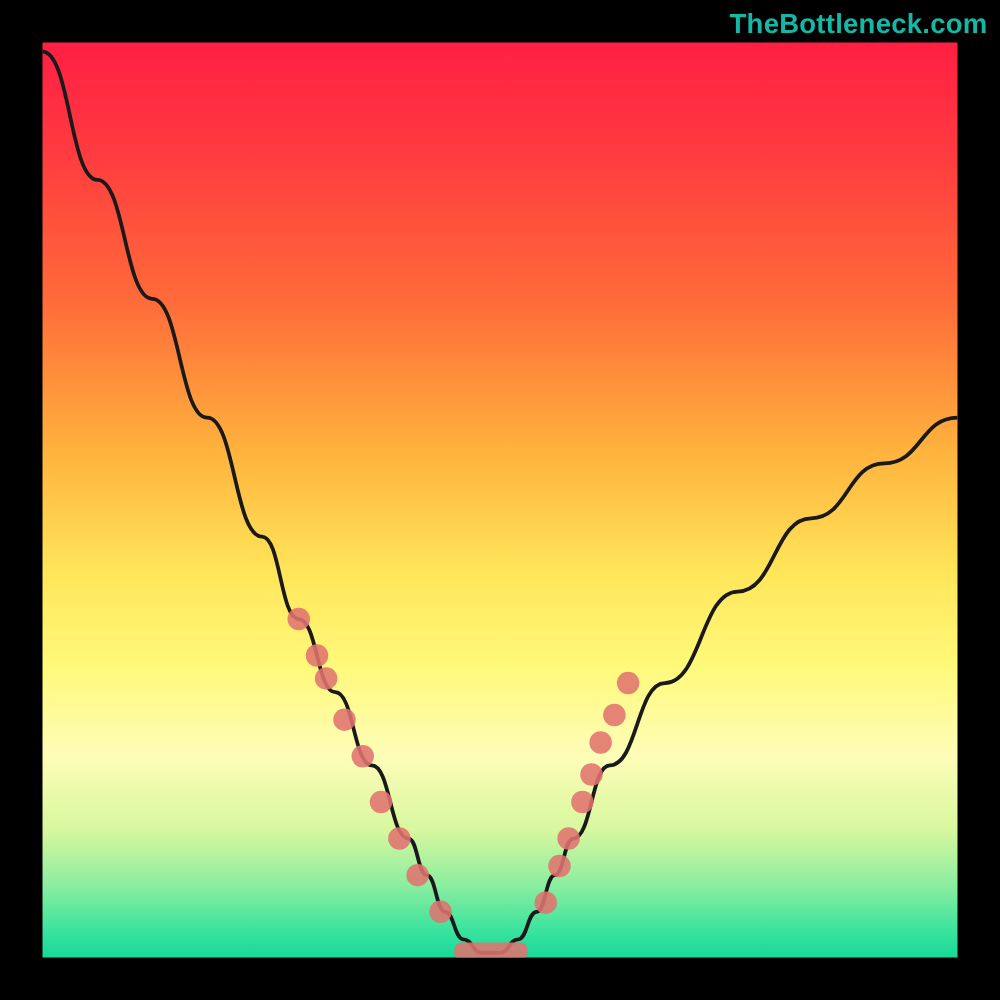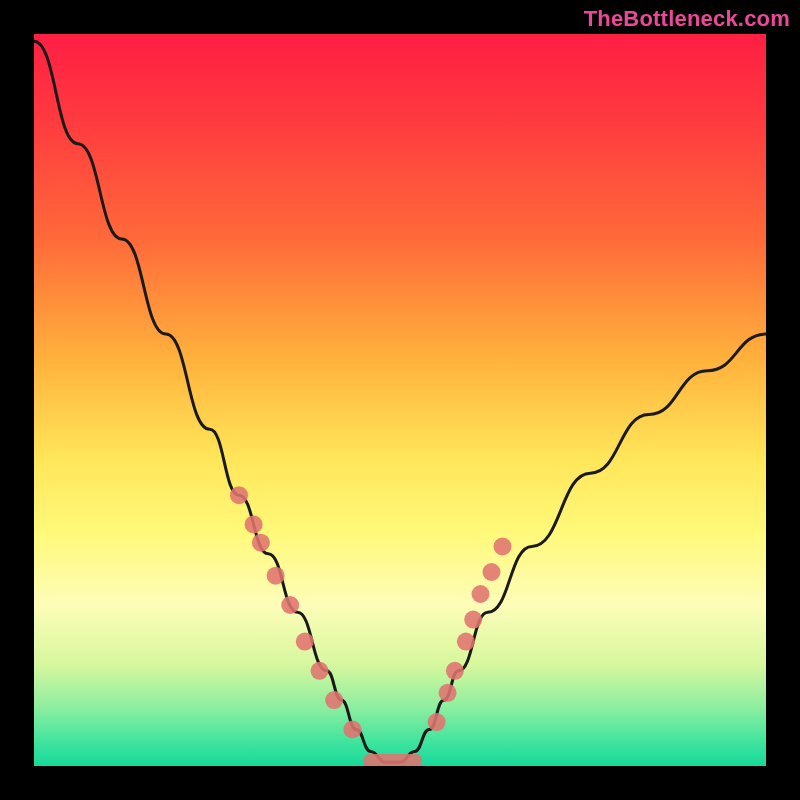--- a/index.html
+++ b/index.html
@@ -38,21 +38,21 @@
       #17d99a 100%
     );
   }
   .watermark {
     position: absolute;
     top: 6px;
     right: 10px;
     font-family: Arial, Helvetica, sans-serif;
     font-size: 22px;
     font-weight: 600;
-    color: #ec4899;
+    color: #14b8a6;
     letter-spacing: 0.2px;
   }
   .curve-layer {
     position: absolute;
     top: 34px;
     left: 34px;
     width: 732px;
     height: 732px;
     pointer-events: none;
   }

